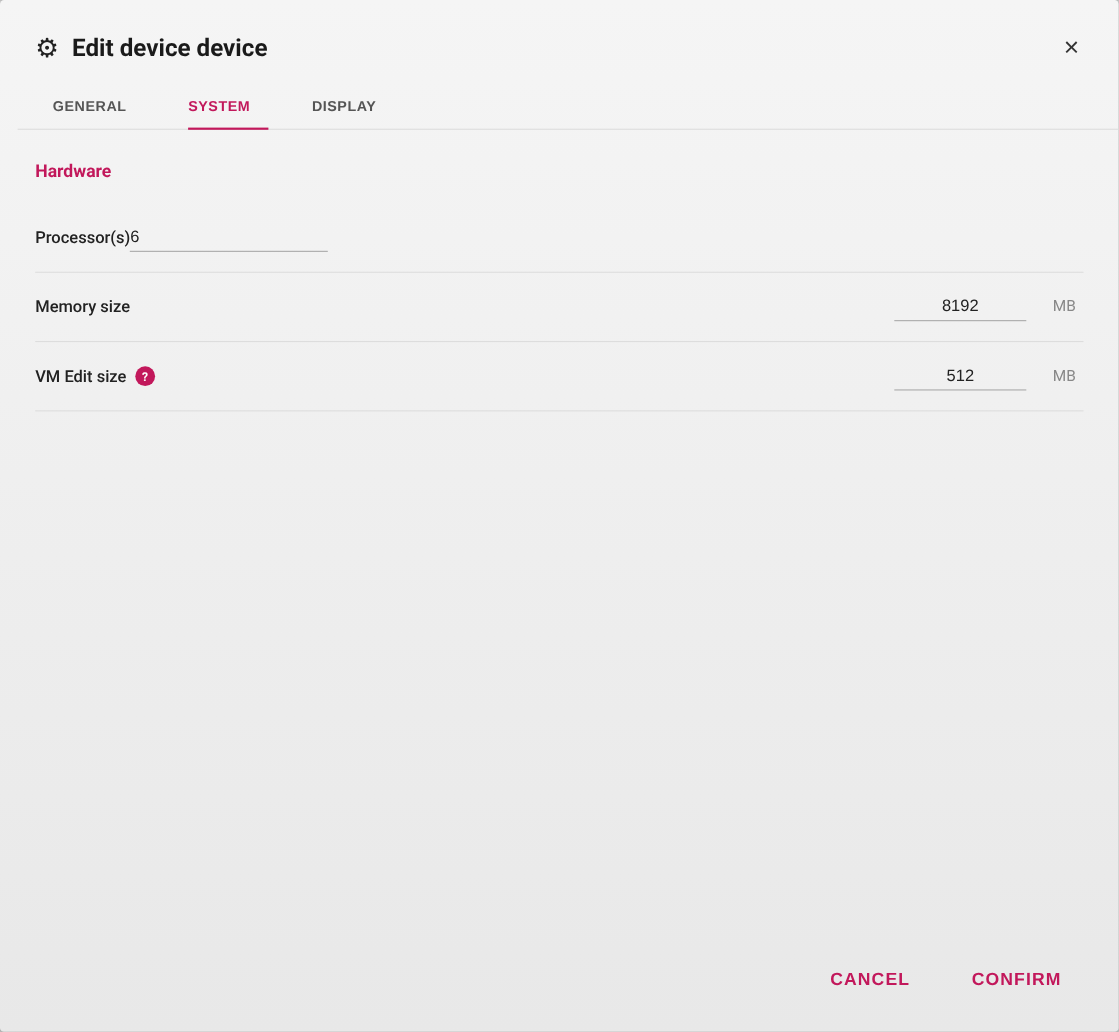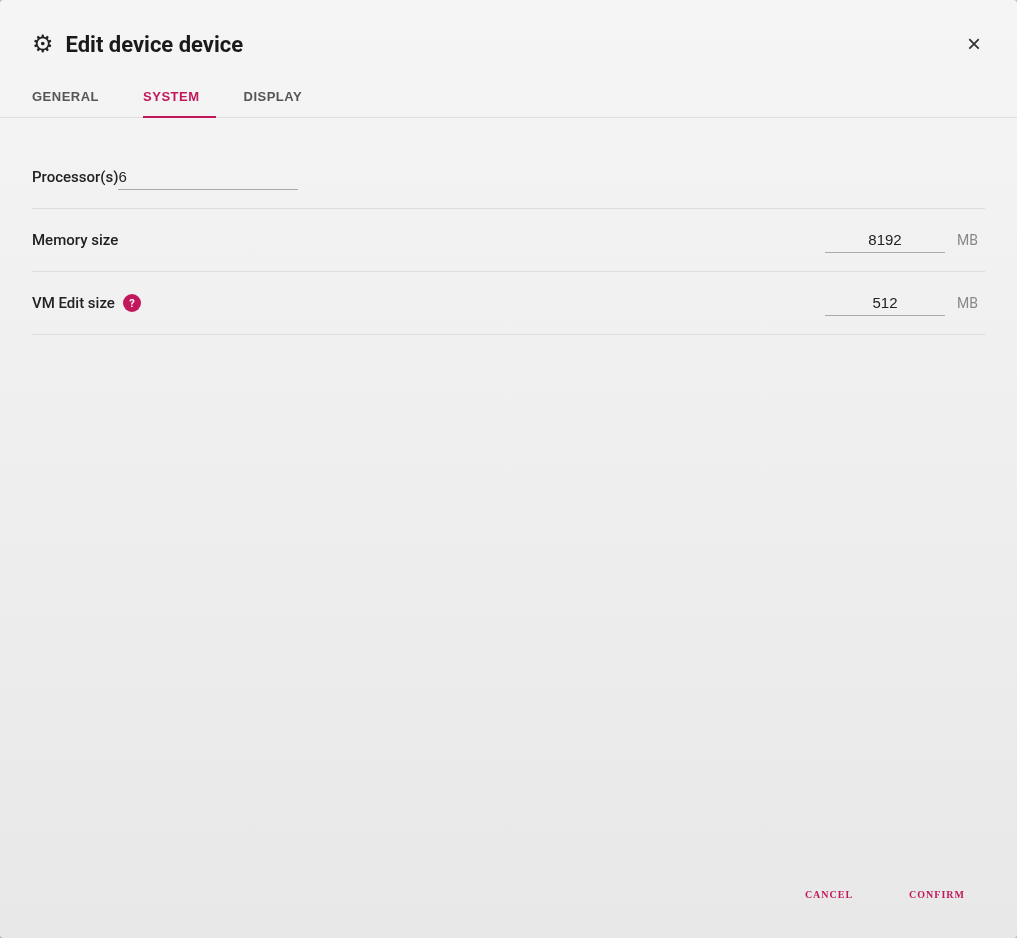--- a/index.html
+++ b/index.html
@@ -63,21 +63,22 @@
       line-height: 1;
       display: flex;
       align-items: center;
       justify-content: center;
     }
 
     .tabs {
       display: flex;
       padding: 0 32px;
       border-bottom: 1px solid #ddd;
-      gap: 4px;
+      gap: 16px;
+      margin-left: 16px;
     }
 
     .tab {
       padding: 12px 16px 12px 0;
       margin-right: 24px;
       font-size: 13px;
       font-weight: 600;
       letter-spacing: 0.5px;
       color: #555;
       cursor: pointer;
@@ -156,46 +157,46 @@
       color: #222;
       padding: 4px 0;
       text-align: center;
       outline: none;
     }
 
     .field-unit {
       font-size: 14px;
       color: #888;
       min-width: 28px;
+      margin-left: 12px;
     }
 
     .divider {
       height: 1px;
       background: #ddd;
       margin: 0;
     }
 
     .dialog-footer {
       display: flex;
       justify-content: flex-end;
       align-items: center;
       padding: 20px 32px 28px 32px;
       gap: 16px;
     }
 
     .btn {
       background: none;
       border: none;
-      font-size: 10px;
+      font-size: 16px;
       font-weight: 700;
       letter-spacing: 1px;
       cursor: pointer;
       padding: 10px 20px;
       text-transform: uppercase;
-      font-family: Liberation Serif, serif;
     }
 
     .btn-cancel {
       color: #c2185b;
     }
 
     .btn-confirm {
       color: #c2185b;
     }
 
@@ -233,20 +234,21 @@
   </div>
 
   <div class="tabs">
     <button class="tab">GENERAL</button>
     <button class="tab active">SYSTEM</button>
     <button class="tab">DISPLAY</button>
   </div>
 
   <div class="content">
 
+    <div class="section-title">Hardware</div>
 
     <div class="processor-row">
       <span class="field-label">Processor(s)</span>
       <input class="processor-input" type="text" value="6" style="">
     </div>
 
     <div class="divider"></div>
 
     <div class="field-row">
       <span class="field-label">Memory size</span>

